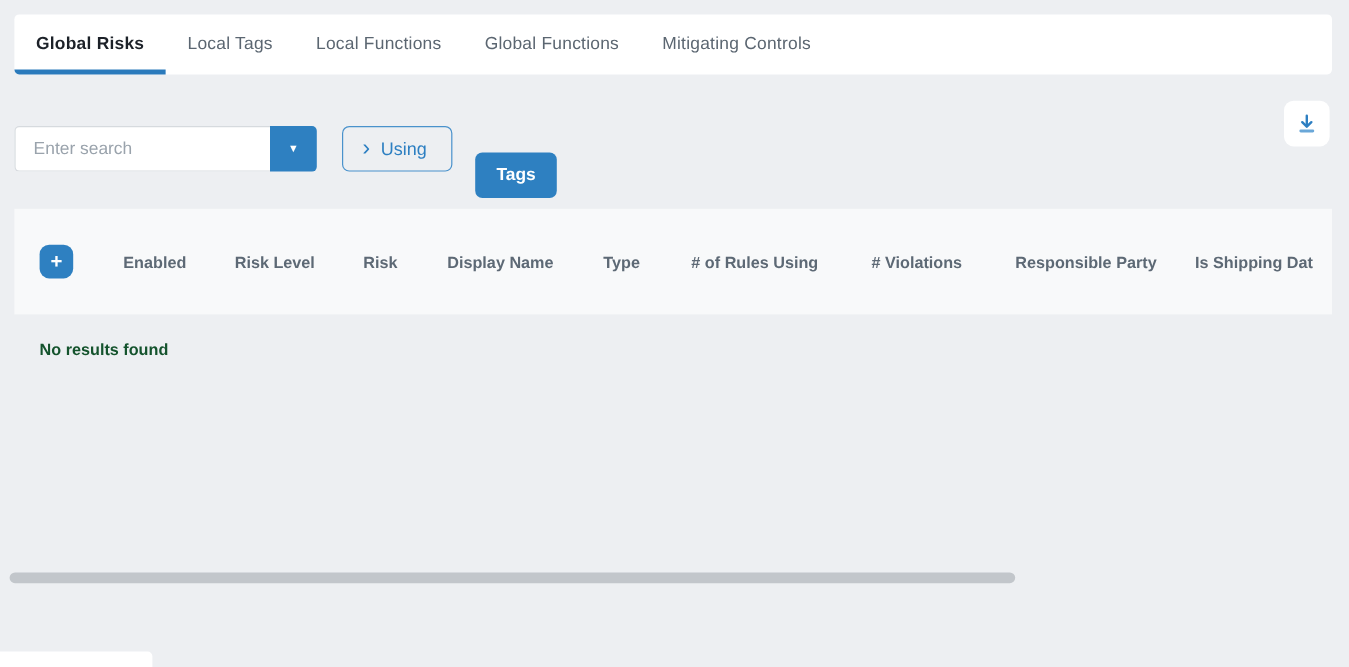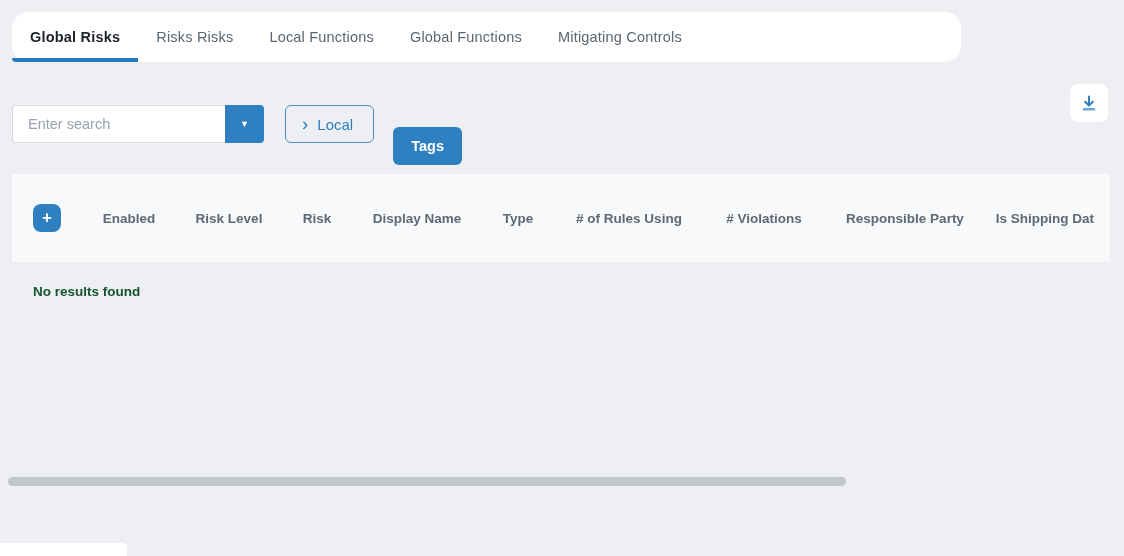--- a/index.html
+++ b/index.html
@@ -7,22 +7,22 @@
   body {
     position:relative;
     background:#edeff2;
     font-family:"Liberation Sans", sans-serif;
     overflow:hidden;
   }
 
   
   .tab-card {
     position:absolute; left:12px; top:12px;
-    width:949px; height:50px;
-    background:#ffffff; border-radius:16px;
+    width:1098px; height:50px;
+    background:#ffffff; border-radius:4px;
     display:flex; align-items:stretch;
   }
   .tab {
     position:relative;
     display:flex; align-items:center;
     padding:0 18px;
     font-size:14.5px; color:#5b6671;
     letter-spacing:.2px; cursor:pointer;
     white-space:nowrap;
   }
@@ -116,36 +116,36 @@
     position:absolute; left:0; top:543px;
     width:127px; height:13px;
     background:#ffffff; border-radius:0 4px 0 0;
   }
 </style>
 </head>
 <body>
 
 <div class="tab-card">
     <div class="tab active">Global Risks</div>
-    <div class="tab">Risks Risks</div>
+    <div class="tab">Local Tags</div>
     <div class="tab">Local Functions</div>
     <div class="tab">Global Functions</div>
     <div class="tab">Mitigating Controls</div>
   </div>
 
 <div class="toolbar">
   <div class="search-group">
     <input class="search-input" type="text" placeholder="Enter search" style="">
     <button class="dropdown-btn">
       <span>▼</span>
     </button>
   </div>
   <button class="search-btn">
     <span class="chev">›</span>
-    <span>Local</span>
+    <span>Using</span>
   </button>
   <button class="tags-btn">Tags</button>
 </div>
 
 <button class="download-btn">
   <span style="display:flex;">
     <svg width="18" height="18" viewBox="0 0 18 18" fill="none">
       <path d="M9 2.5 V11" stroke="#2d7fc2" stroke-width="2" stroke-linecap="round"></path>
       <path d="M5.2 7.8 L9 11.6 L12.8 7.8" stroke="#2d7fc2" stroke-width="2" stroke-linecap="round" stroke-linejoin="round"></path>
       <path d="M4 15.2 H14" stroke="#6aa7d8" stroke-width="2.4" stroke-linecap="round"></path>

